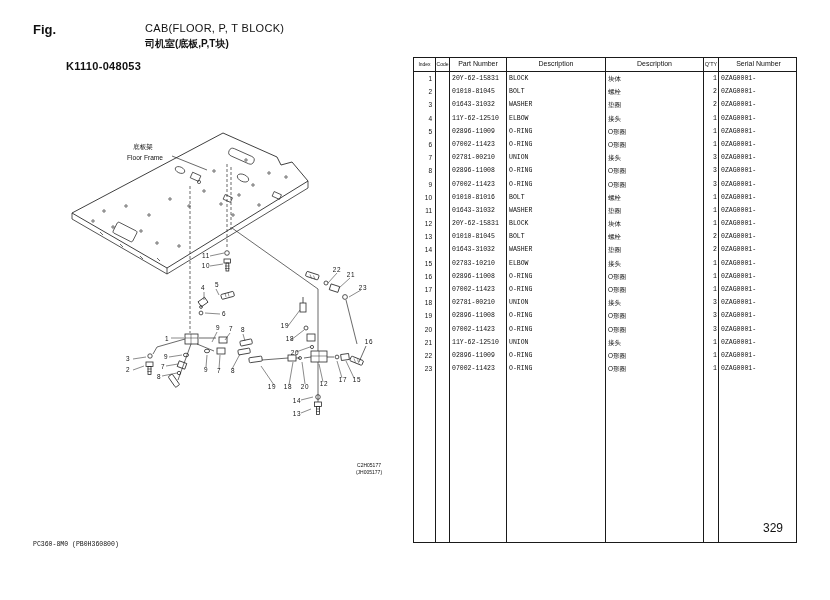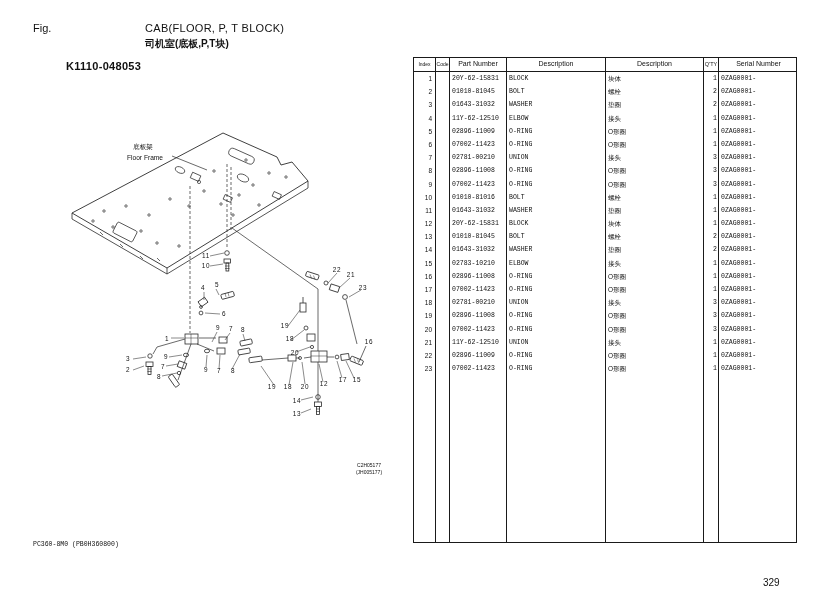--- a/index.html
+++ b/index.html
@@ -1,20 +1,20 @@
 <!DOCTYPE html>
 <html><head>
 <meta charset="utf-8">
 <style>
   html,body{margin:0;padding:0;background:#e8e8e8;}
   .page{position:relative;width:830px;height:600px;background:#ffffff;overflow:hidden;
         font-family:"Liberation Sans",sans-serif;color:#111;}
   
   .fig-header{position:absolute;left:0;top:0;width:100%;}
-  .fig-label{position:absolute;left:33px;top:22px;font-size:11px;font-weight:normal;}
+  .fig-label{position:absolute;left:33px;top:22px;font-size:13px;font-weight:bold;}
   .fig-number{position:absolute;left:66px;top:22px;font-size:11px;font-weight:bold;letter-spacing:.3px;margin-top:38px;}
   .fig-title{position:absolute;left:145px;top:22px;font-size:11px;font-weight:normal;letter-spacing:.3px;}
   .fig-subtitle{position:absolute;left:145px;top:37px;font-size:10px;font-weight:bold;}
   
   .ptable{position:absolute;left:413px;top:57px;width:384px;height:486px;
           border:1px solid #1a1a1a;display:flex;flex-direction:column;box-sizing:border-box;}
   .trow{display:grid;grid-template-columns:22px 14px 57px 99px 98px 15px 79px;}
   .trow>div{border-right:1px solid #1a1a1a;overflow:hidden;white-space:nowrap;box-sizing:border-box;}
   .trow>div:last-child{border-right:none;}
   .thead{height:13px;border-bottom:1px solid #1a1a1a;}
@@ -24,21 +24,21 @@
   .tdata{height:13.2px;}
   .tdata>div{font-family:"Liberation Mono","DejaVu Sans Mono",monospace;font-size:6.5px;line-height:13.2px;}
   .tdata .c-index{text-align:right;padding-right:3px;font-family:"Liberation Sans",sans-serif;}
   .tdata .c-part,.tdata .c-desc1,.tdata .c-serial{padding-left:2px;}
   .tdata .c-desc2{padding-left:2px;font-family:"Liberation Sans",sans-serif;}
   .tdata .c-qty{text-align:right;padding-right:1px;}
   .tfill{flex:1;}
   
   .footer-model{position:absolute;left:33px;top:541px;font-size:6.5px;
                 font-family:"Liberation Mono","DejaVu Sans Mono",monospace;}
-  .footer-page{position:absolute;left:763px;top:577px;font-size:10px;text-align:center;}
+  .footer-page{position:absolute;left:763px;top:521px;font-size:12px;text-align:center;}
   
   .diagram{position:absolute;left:55px;top:110px;}
   .diagram text{font-family:"Liberation Sans",sans-serif;fill:#111;}
   .callout{font-size:6.4px;letter-spacing:.6px;}
   .frame-label{font-size:6.6px;}
   .draw-code{font-size:5px;}
 </style>
 </head>
 <body>
 

